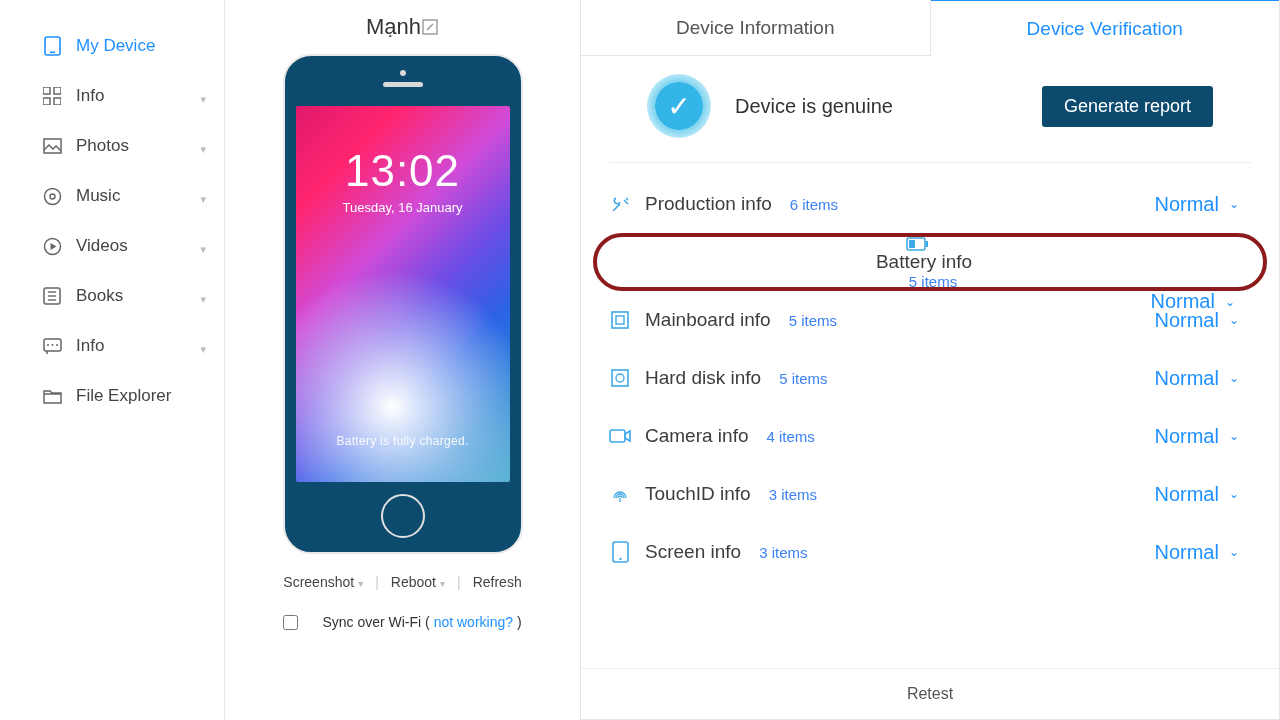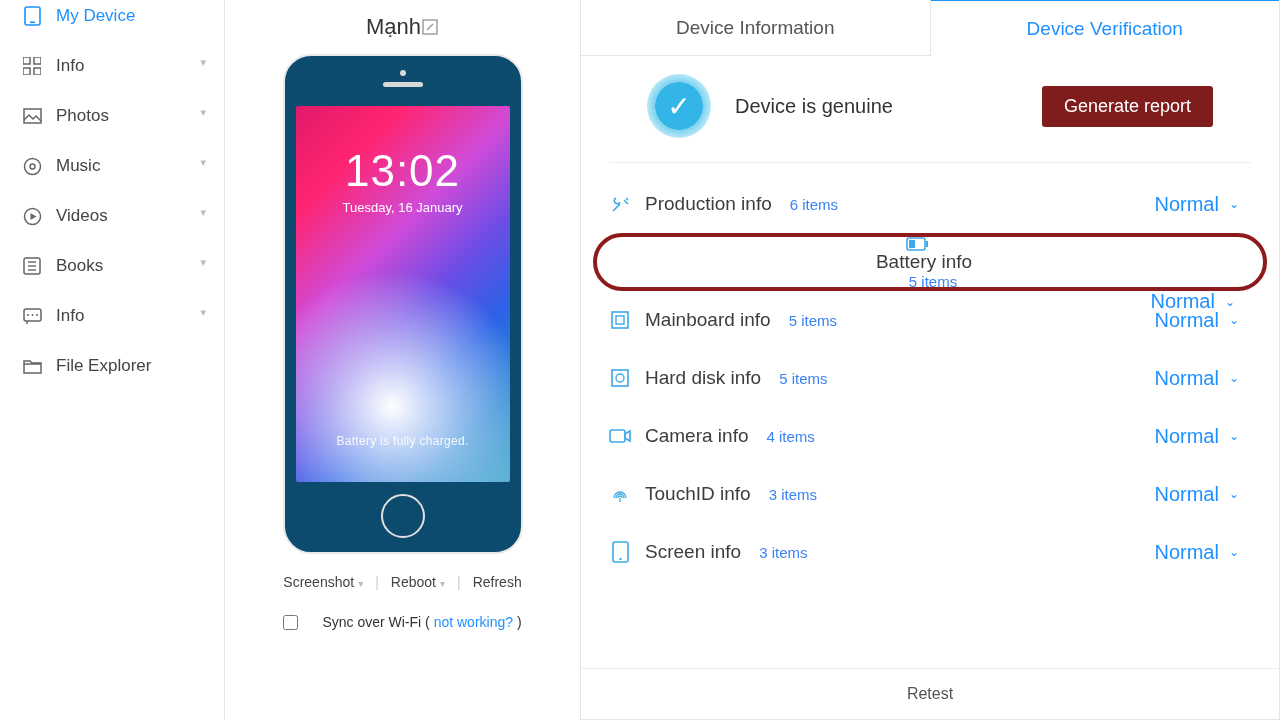--- a/index.html
+++ b/index.html
@@ -1,20 +1,20 @@
 <!DOCTYPE html>
 <html><head>
 <meta charset="utf-8">
 <style>
   * { box-sizing: border-box; margin: 0; padding: 0; font-family: "Segoe UI", Arial, sans-serif; }
   body { width: 1280px; height: 720px; background: #fff; display: flex; overflow: hidden; color: #333; }
 
   
   .sidebar { width: 225px; border-right: 1px solid #e5e5e5; padding-top: 6px; }
-  .nav-item { display: flex; align-items: flex-start; height: 50px; padding: 0 18px 0 22px; font-size: 17px; color: #444; cursor: pointer; position: relative; }
+  .nav-item { display: flex; align-items: flex-end; height: 50px; padding: 0 18px 0 22px; font-size: 17px; color: #444; cursor: pointer; position: relative; margin-left: 20px; }
   .nav-item.active { color: #1e90ff; }
   .nav-item .icon { width: 20px; height: 20px; margin-right: 14px; display:flex; align-items:center; justify-content:center; }
   .nav-item .chev { margin-left: auto; color:#bbb; font-size:11px; }
 
   
   .middle { width: 355px; display:flex; flex-direction:column; align-items:center; padding-top: 14px; }
   .dev-name-row { display:flex; align-items:center; gap:0; font-size:22px; color:#333; margin-bottom:14px; }
   .edit-icon { color:#888; font-size:16px; }
   .phone-frame { width:240px; height:500px; border:2px solid #e8e8e8; border-radius:28px; background:#0c4a6e; position:relative; padding:10px 0; }
   .speaker { position:absolute; top:26px; left:50%; transform:translateX(-50%); width:40px; height:5px; border-radius:3px; background:#d9d9d9;}
@@ -40,21 +40,21 @@
   .right { flex:1; border:1px solid #e5e5e5; border-top:none; display:flex; flex-direction:column; }
   .tabs { display:flex; height:56px; }
   .tab { flex:1; display:flex; align-items:center; justify-content:center; font-size:19px; color:#555; border-bottom:1px solid #e5e5e5; cursor:pointer; }
   .tab.inactive { border-right:1px solid #e5e5e5; }
   .tab.active { color:#1e90ff; border-top:2px solid #1e90ff; border-bottom:none; margin-top:-1px;}
   .genuine-row { display:flex; align-items:center; padding:18px 38px 24px 38px; border-bottom:1px solid #eee; margin:0 28px; }
   .genuine-badge { width:64px; height:64px; border-radius:50%; background:
       radial-gradient(circle, #34b5e8 52%, #7cd2ef 53%, #b6e7f7 70%);
       display:flex; align-items:center; justify-content:center; color:#fff; font-size:28px; margin-right:24px;}
   .genuine-text { font-size:20px; color:#333; }
-  .gen-btn { margin-left:auto; background:#7f1d1d; color:#fff; border:none; border-radius:3px; padding:10px 22px; font-size:18px; cursor:pointer; }
+  .gen-btn { margin-left:auto; background:#0c4a6e; color:#fff; border:none; border-radius:3px; padding:10px 22px; font-size:18px; cursor:pointer; }
   .info-list { flex:1; padding: 12px 12px 0 12px; overflow:auto;}
   .info-row { display:flex; align-items:center; height:58px; padding:0 28px 0 16px; cursor:pointer; border-radius:30px; }
   .info-row.highlight { border:4px solid #8e1b1b;flex-direction:column; }
   .info-row .ricon { width:22px; height:22px; margin-right:14px; color:#3fa9e8; display:flex; align-items:center; justify-content:center; font-size:15px; }
   .info-row .title { font-size:19px; color:#3d3d3d; }
   .info-row .count { font-size:15px; color:#3b82f6; margin-left:18px;}
   .info-row .status { margin-left:auto; color:#1e90ff; font-size:20px; display:flex; align-items:center; gap:10px;}
   .info-row .status .cd { font-size:12px; }
   .retest { border-top:1px solid #eee; text-align:center; padding:16px 0; font-size:16px; color:#555; cursor:pointer;}
 

